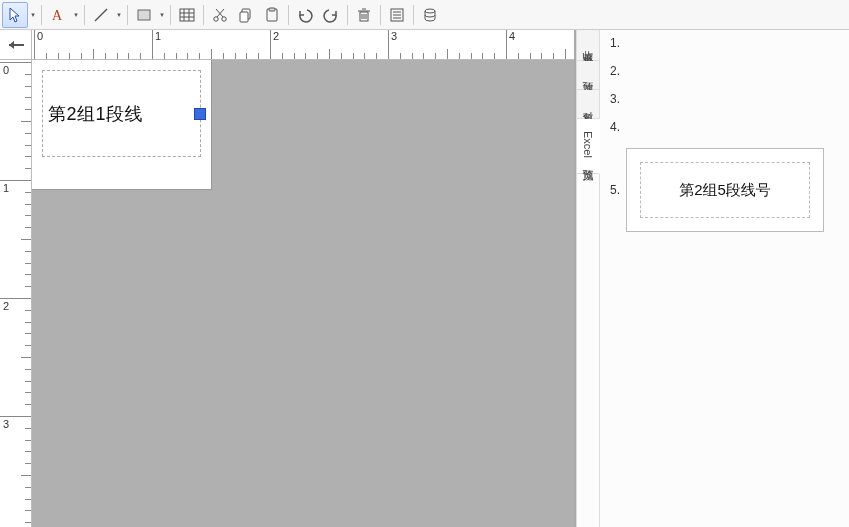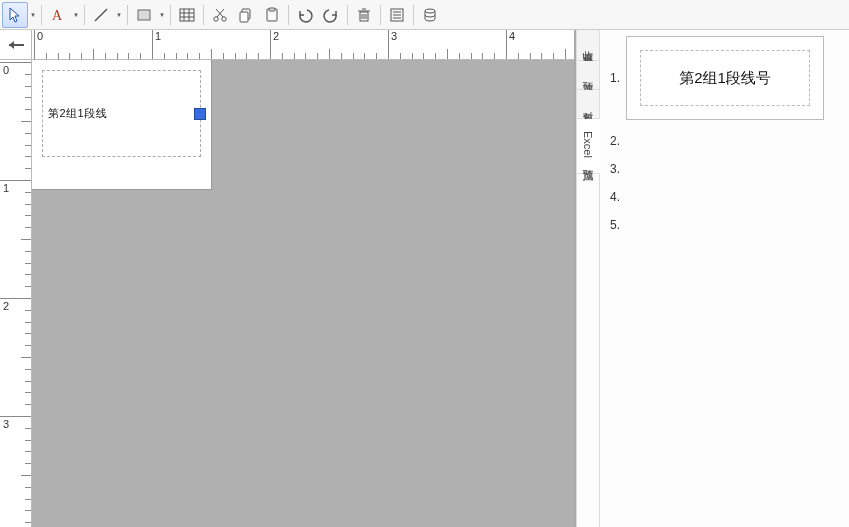--- a/index.html
+++ b/index.html
@@ -30,21 +30,21 @@
   .h-ruler .num { position: absolute; top: 0; font-size: 11px; color: #333; }
   .v-ruler { position: absolute; left: 0; top: 30px; bottom: 0; width: 32px; background: #fff; border-right: 1px solid #bbb; overflow: hidden; }
   .v-ruler .tick-major { position: absolute; left: 0; height: 1px; width: 32px; background: #888; }
   .v-ruler .tick-minor { position: absolute; right: 0; height: 1px; width: 6px; background: #888; }
   .v-ruler .tick-mid { position: absolute; right: 0; height: 1px; width: 10px; background: #888; }
   .v-ruler .num { position: absolute; left: 3px; font-size: 11px; color: #333; }
 
   .canvas-area { position: absolute; left: 32px; top: 30px; right: 0; bottom: 0; background: #b0b0b0; }
   .label-card { position: absolute; left: 0; top: 0; width: 180px; height: 130px; background: #fff; border-right: 1px solid #999; border-bottom: 1px solid #999; }
   .label-dashed { position: absolute; left: 10px; top: 10px; right: 10px; bottom: 32px; border: 1px dashed #aaa; display: flex; align-items: center; padding-left: 5px; }
-  .label-text { font-size: 11px; color: #111; letter-spacing: 0.5px; }
+  .label-text { font-size: 18px; color: #111; letter-spacing: 0.5px; }
   .handle { position: absolute; right: -6px; top: 50%; transform: translateY(-50%); width: 12px; height: 12px; background: #3a6ce1; border: 1px solid #234a9d; }
   .size-hint { position: absolute; left: 0; top: 135px; width: 180px; text-align: center; color: #777; font-size: 13px; }
 
   
   .sidepanel { width: 273px; display: flex; background: #fcfcfc; }
   .vtabs { width: 24px; display: flex; flex-direction: column; border-left: 1px solid #ddd; border-right: 1px solid #ddd; }
   .vtab { flex: 0 0 auto; padding: 12px 4px; writing-mode: vertical-rl; text-orientation: upright; text-align: center; font-size: 11px; color: #444; cursor: pointer; border-bottom: 1px solid #ddd; background: #f4f4f4; letter-spacing: 2px; }
   .vtab.latin { writing-mode: vertical-rl; text-orientation: mixed; letter-spacing: 0; }
   .vtab.active { background: #fff; border-right: 1px solid #fff; margin-right: -1px; }
   .thumblist { flex: 1; overflow-y: auto; padding: 6px 4px; }
@@ -287,31 +287,31 @@
   <div class="sidepanel">
     <div class="vtabs">
       <div class="vtab">收藏夹</div>
       <div class="vtab">预览</div>
       <div class="vtab">对象</div>
       <div class="vtab latin active">Excel 预览</div>
     </div>
     <div class="thumblist" id="thumblist">
         <div class="thumb-row">
           <div class="thumb-num">1.</div>
+        </div>
+        <div class="thumb-row">
+          <div class="thumb-num">2.</div>
+        </div>
+        <div class="thumb-row">
+          <div class="thumb-num">3.</div>
+        </div>
+        <div class="thumb-row">
+          <div class="thumb-num">4.</div>
+        </div>
+        <div class="thumb-row">
+          <div class="thumb-num">5.</div>
           <div class="thumb">
-            <div class="thumb-inner">第2组1段线号</div>
+            <div class="thumb-inner">第2组5段线号</div>
           </div>
-        </div>
-        <div class="thumb-row">
-          <div class="thumb-num">2.</div>
-        </div>
-        <div class="thumb-row">
-          <div class="thumb-num">3.</div>
-        </div>
-        <div class="thumb-row">
-          <div class="thumb-num">4.</div>
-        </div>
-        <div class="thumb-row">
-          <div class="thumb-num">5.</div>
         </div>
       </div>
   </div>
 </div>
 
 </body></html>

